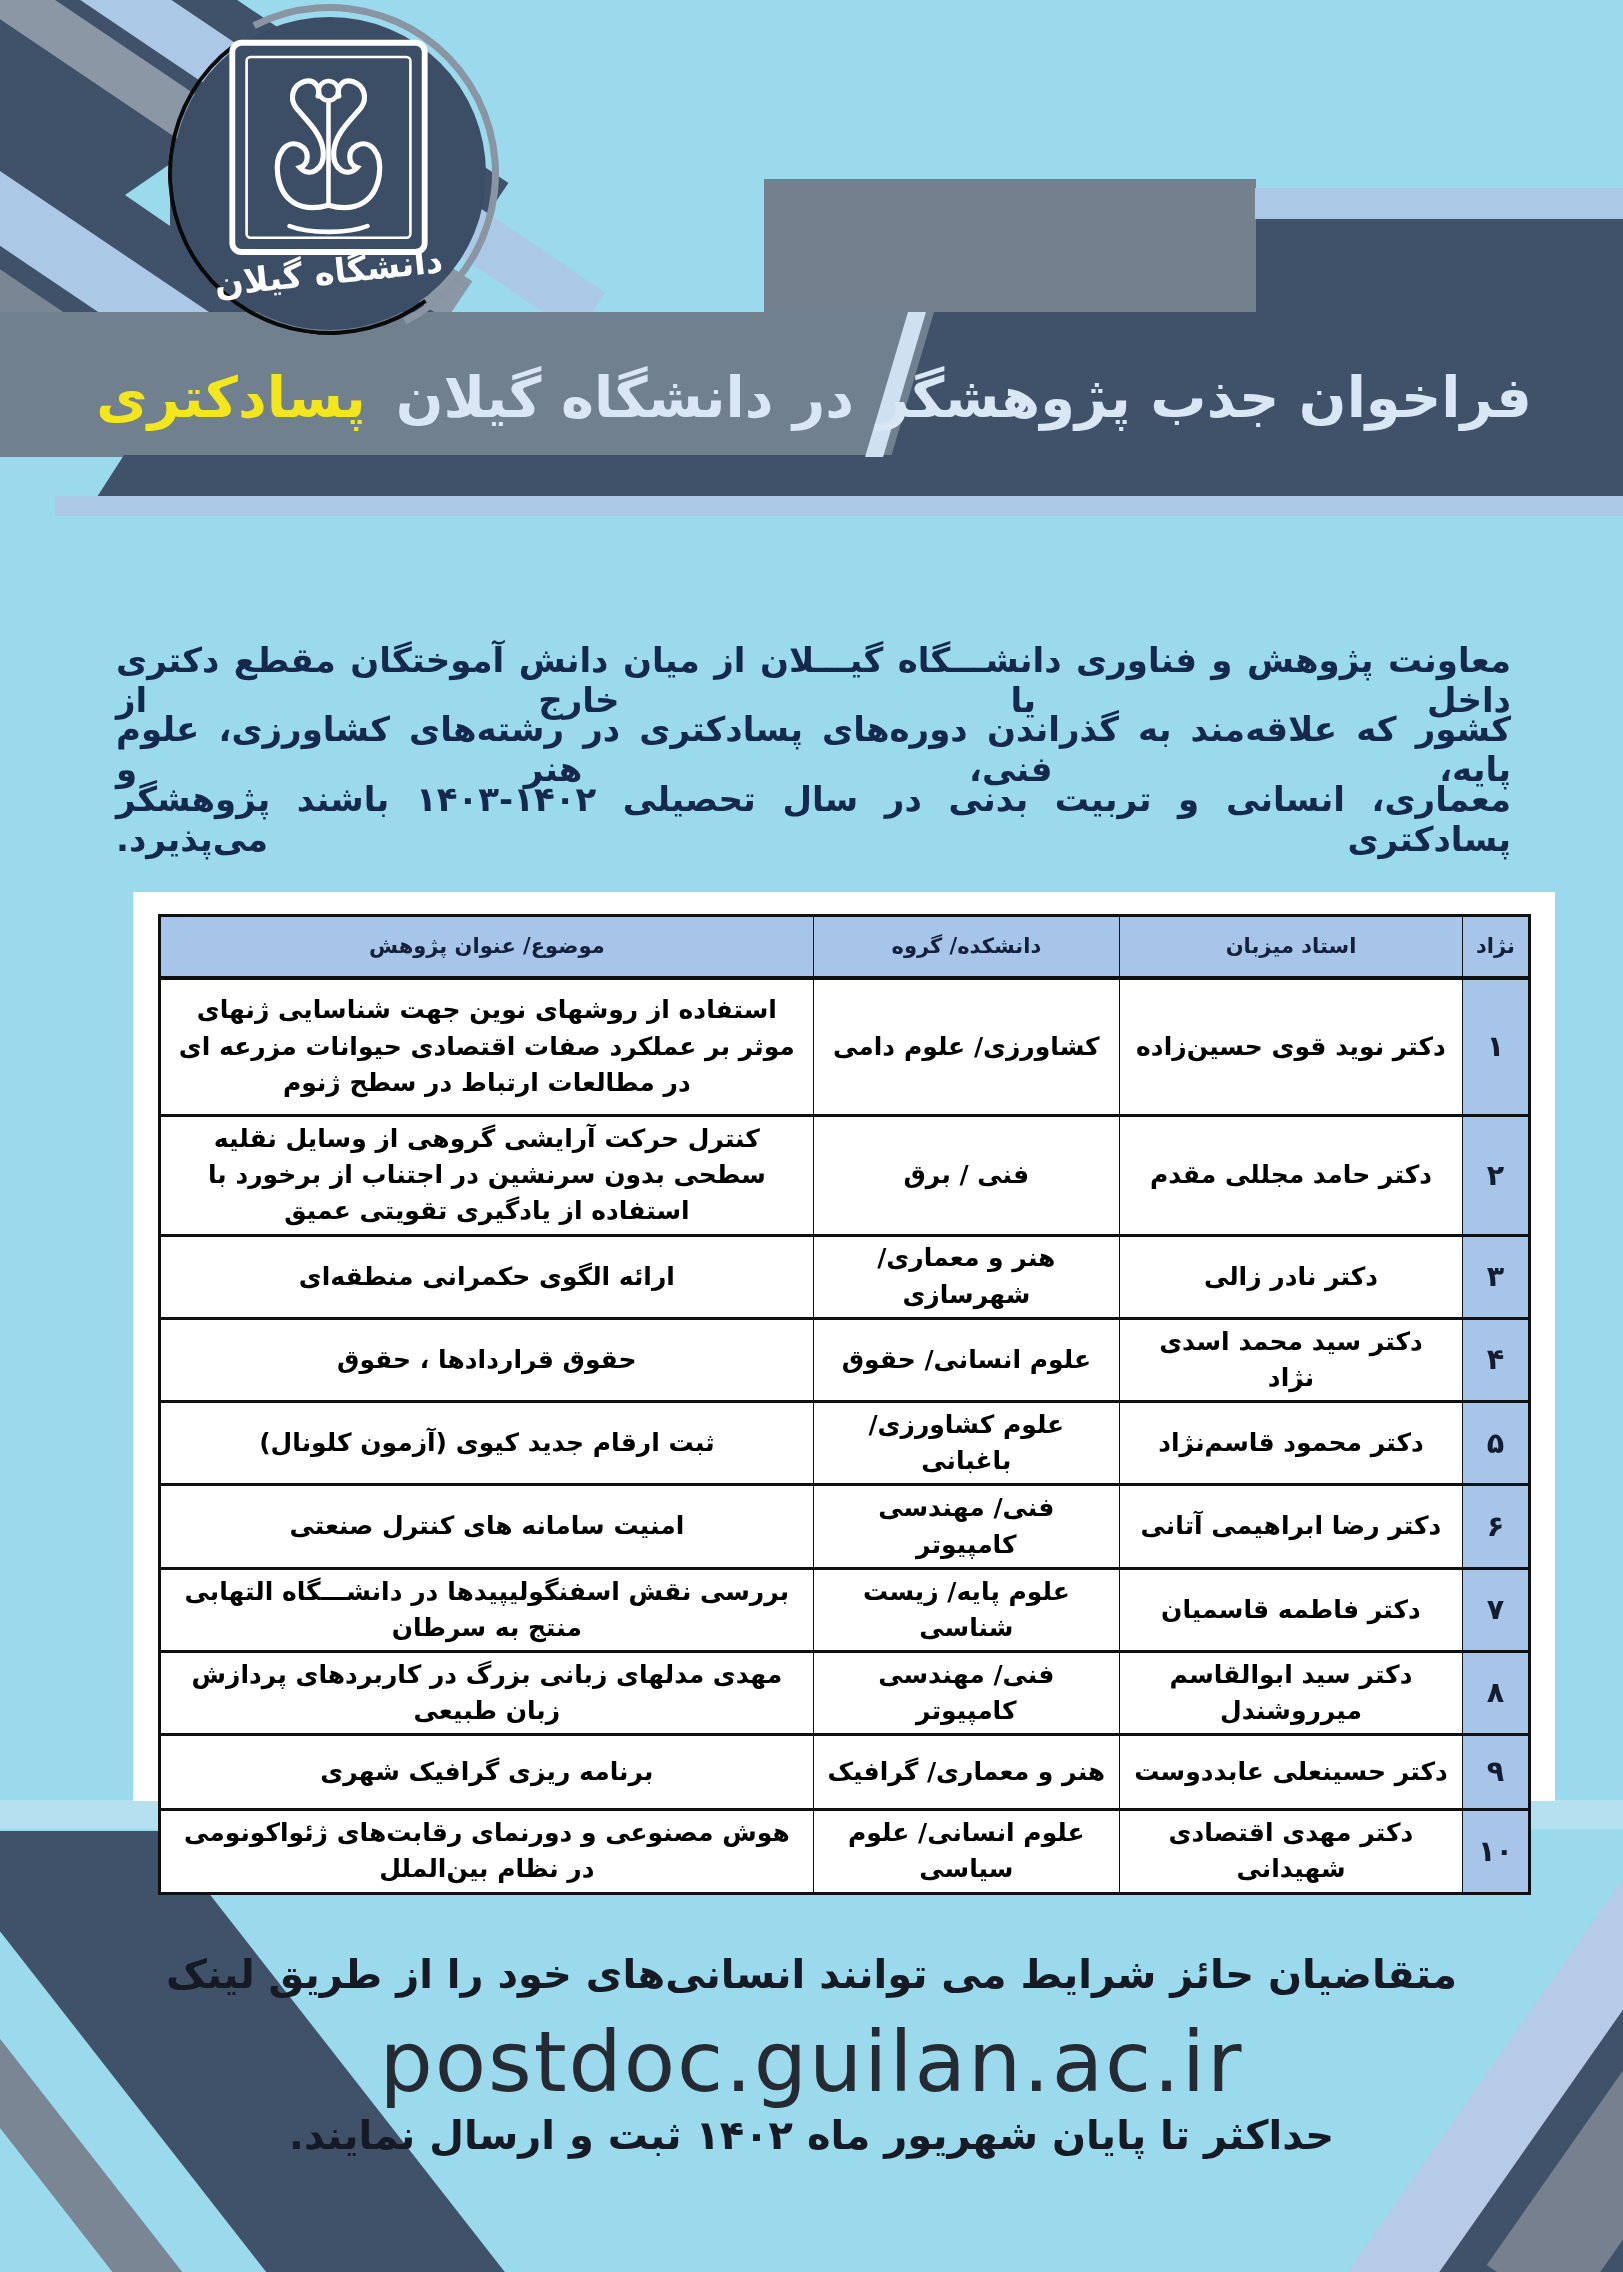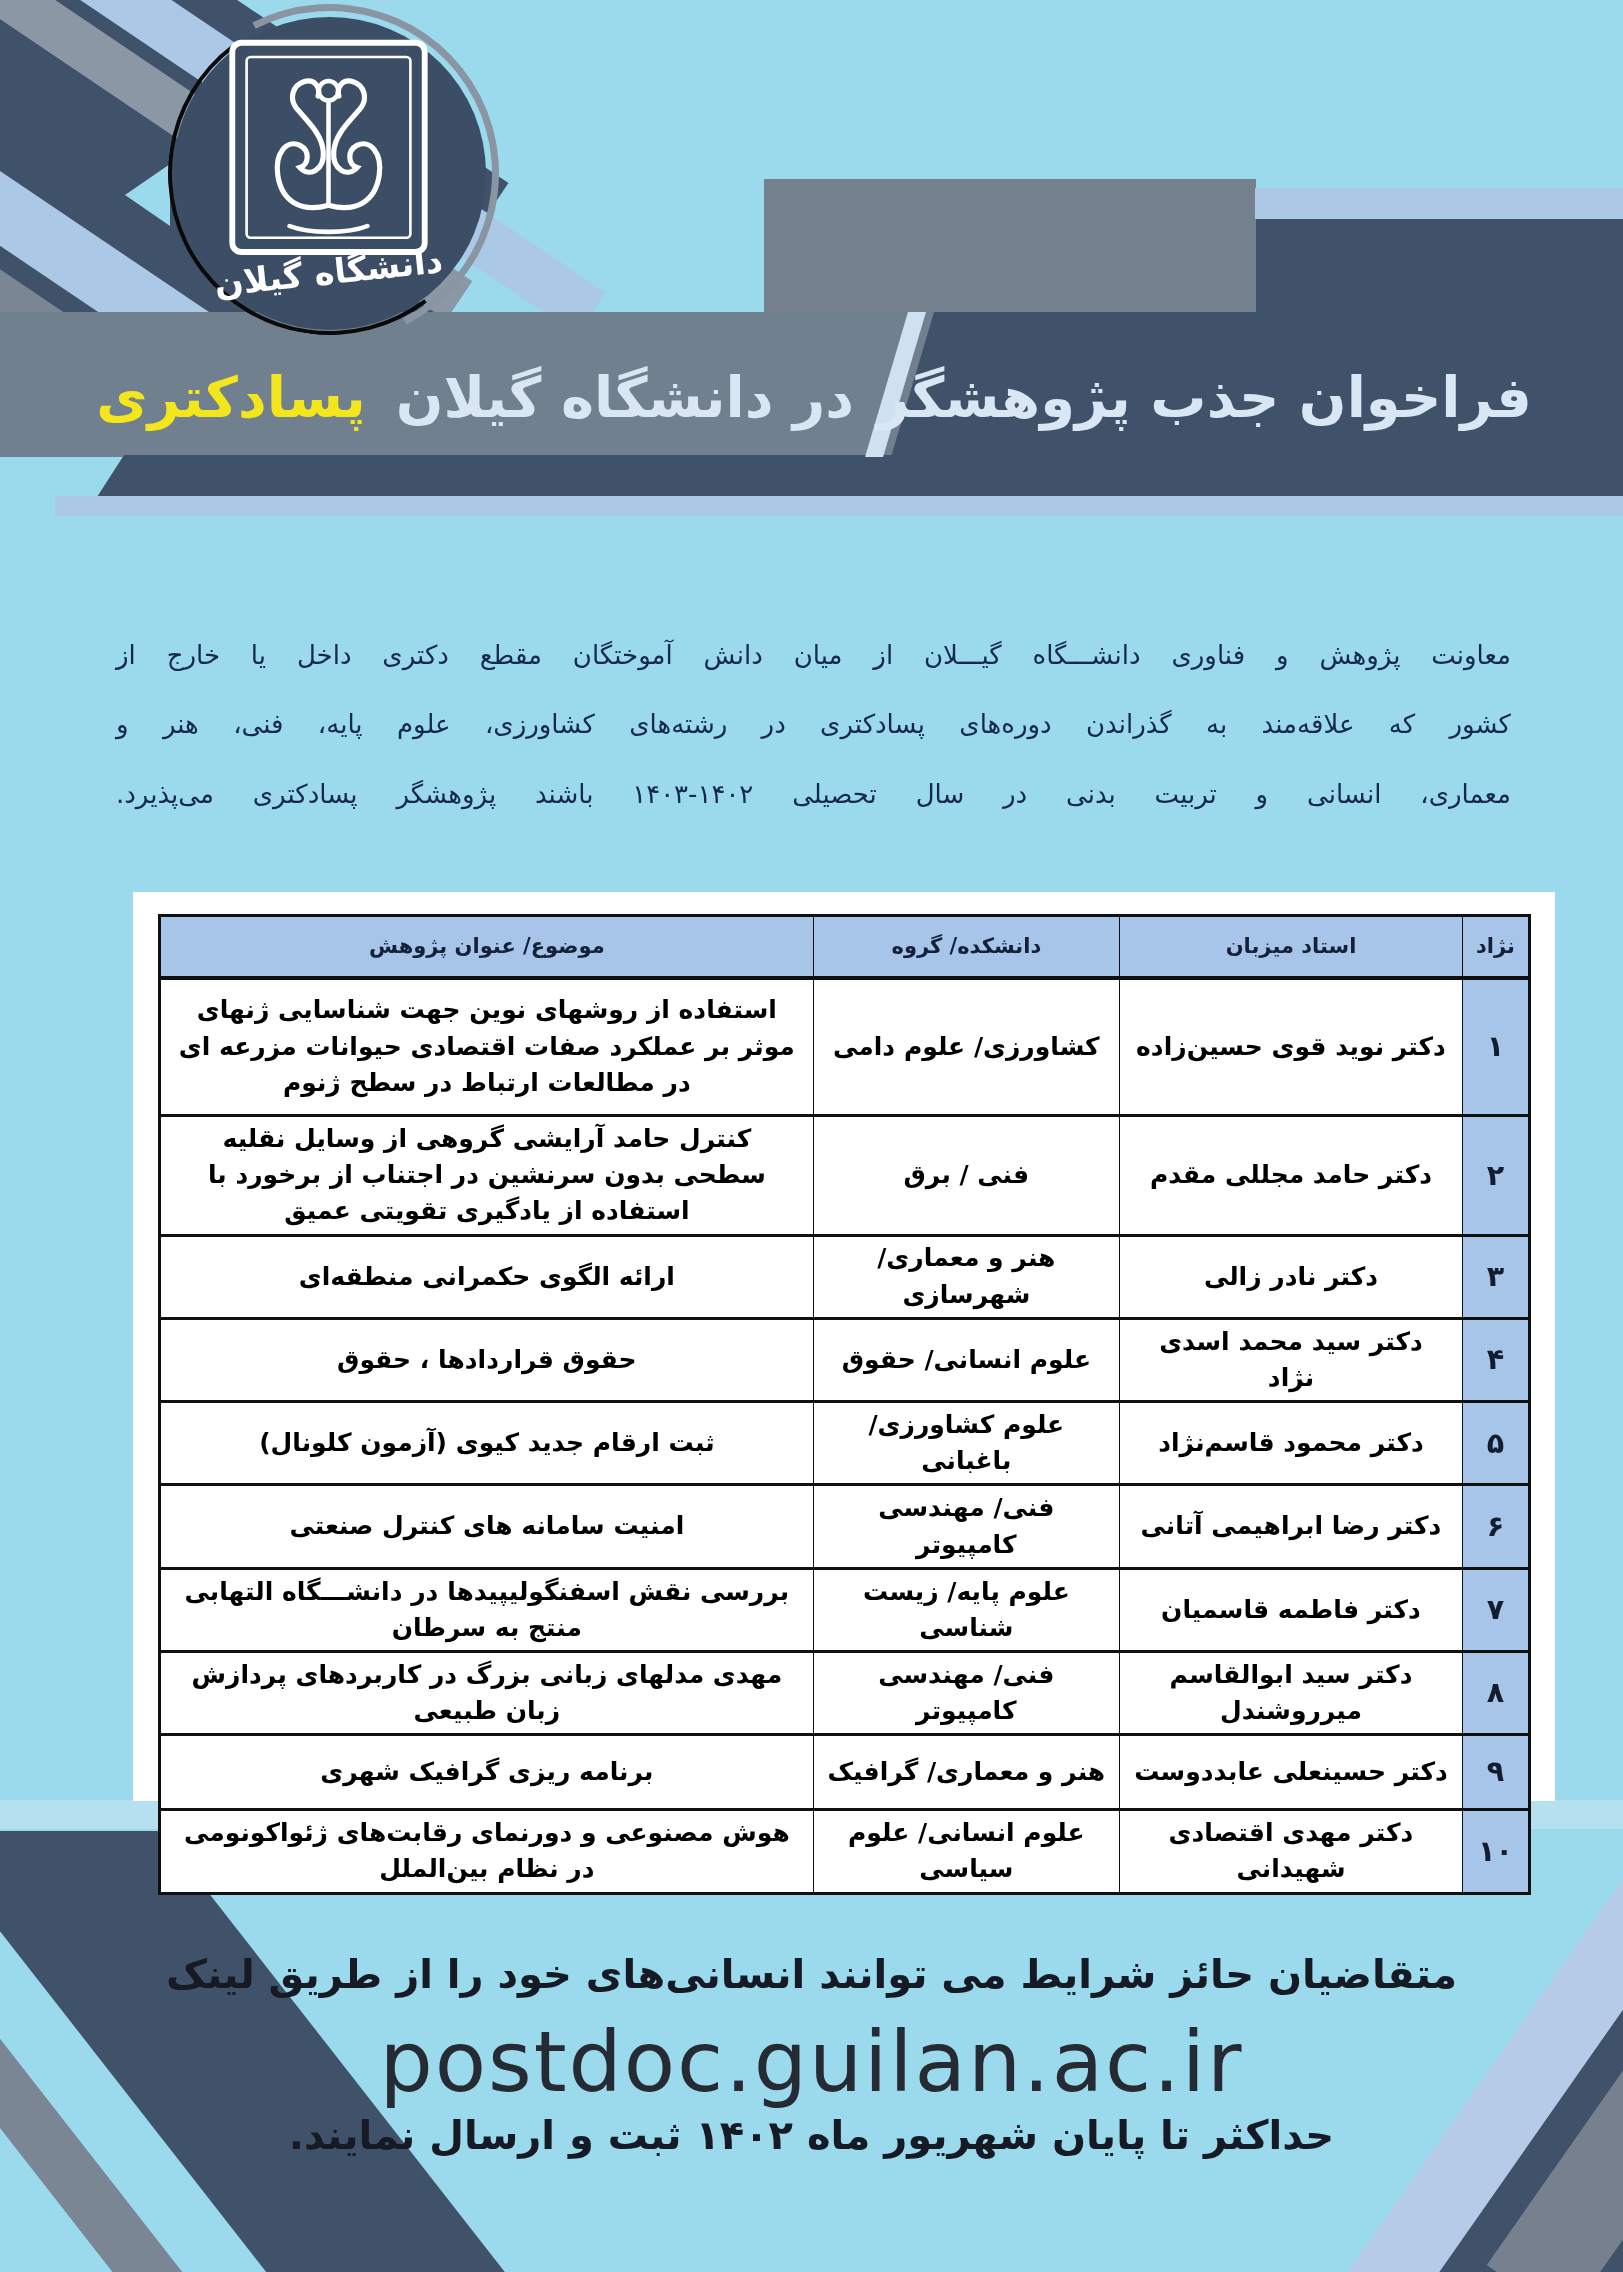--- a/index.html
+++ b/index.html
@@ -56,21 +56,21 @@
 
   
   .title-text{position:absolute;top:349px;z-index:6;font-size:56px;font-weight:bold;white-space:nowrap;line-height:97px;}
   #title-right{right:91px;color:var(--pale);}
   #title-left-group{right:769px;display:flex;flex-direction:row;gap:30px;direction:rtl;}
   #title-highlight{color:var(--yellow);}
   #title-left{color:var(--pale);}
 
   
   .intro-line{position:absolute;left:116px;width:1395px;z-index:5;color:var(--navy);
-    font-size:26px;font-weight:normal;text-align:justify;text-align-last:justify;direction:rtl;}
+    font-size:34px;font-weight:bold;text-align:justify;text-align-last:justify;direction:rtl;}
   #intro-line-0{top:640px;}
   #intro-line-1{top:709px;}
   #intro-line-2{top:779px;}
 
   
   #table-card{left:133px;top:892px;width:1422px;height:909px;background:#ffffff;z-index:5;}
   table{position:absolute;left:158px;top:914px;width:1373px;border-collapse:collapse;z-index:6;direction:rtl;
     font-family:"DejaVu Sans",sans-serif;}
   th,td{border:1.9px solid #101010;vertical-align:middle;text-align:center;padding:3.9px 13px;}
   table{border:3.2px solid #101010;}
@@ -170,21 +170,21 @@
     <tr>
       <td class="num">۱</td>
       <td>دکتر نوید قوی حسین‌زاده</td>
       <td>کشاورزی/ علوم دامی</td>
       <td>استفاده از روشهای نوین جهت شناسایی ژنهای موثر بر عملکرد صفات اقتصادی حیوانات مزرعه ای در مطالعات ارتباط در سطح ژنوم</td>
     </tr>
     <tr>
       <td class="num">۲</td>
       <td>دکتر حامد مجللی مقدم</td>
       <td>فنی / برق</td>
-      <td>کنترل حامد آرایشی گروهی از وسایل نقلیه سطحی بدون سرنشین در اجتناب از برخورد با استفاده از یادگیری تقویتی عمیق</td>
+      <td>کنترل حرکت آرایشی گروهی از وسایل نقلیه سطحی بدون سرنشین در اجتناب از برخورد با استفاده از یادگیری تقویتی عمیق</td>
     </tr>
     <tr>
       <td class="num">۳</td>
       <td>دکتر نادر زالی</td>
       <td>هنر و معماری/ شهرسازی</td>
       <td>ارائه الگوی حکمرانی منطقه‌ای</td>
     </tr>
     <tr>
       <td class="num">۴</td>
       <td>دکتر سید محمد اسدی نژاد</td>

